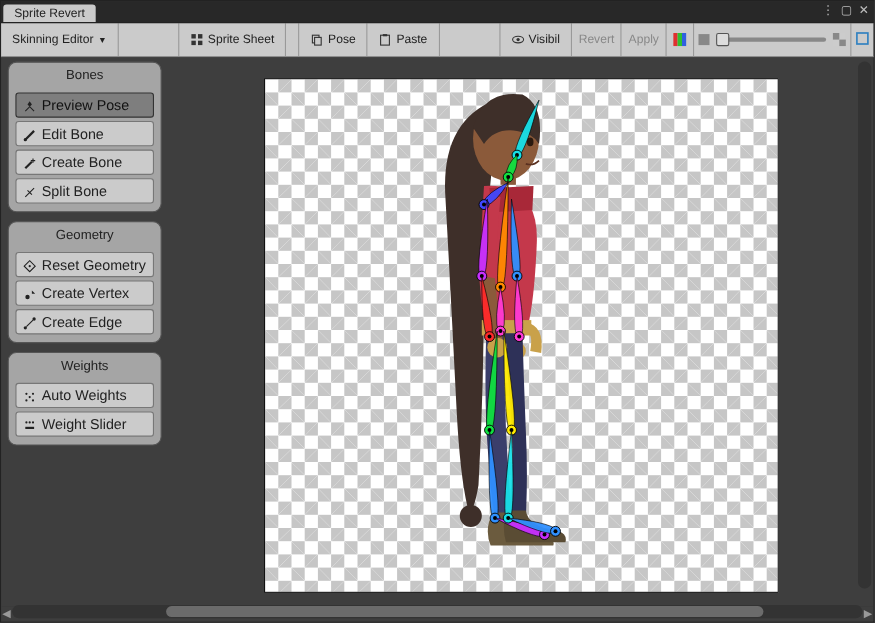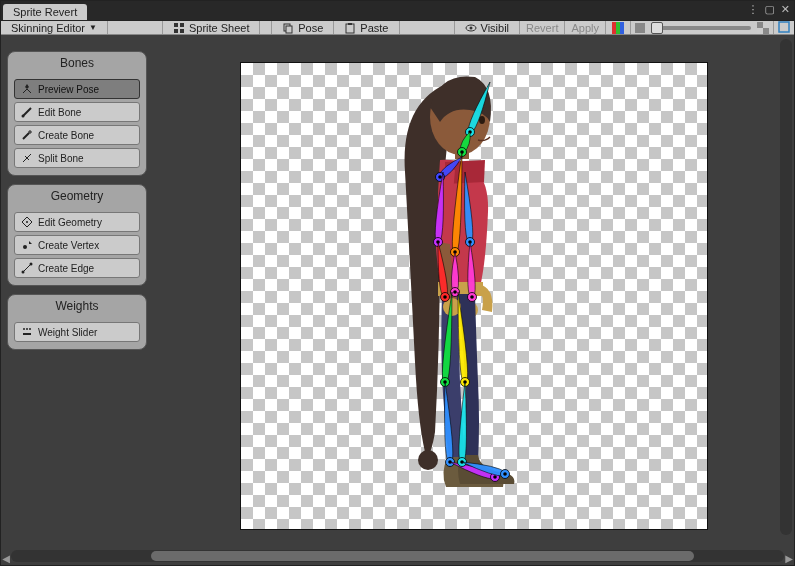--- a/index.html
+++ b/index.html
@@ -1,31 +1,31 @@
 <!DOCTYPE html>
 <html><head>
 <meta charset="utf-8">
 <style>
   * { box-sizing: border-box; margin: 0; padding: 0; font-family: Arial, sans-serif; }
   html, body { width: 795px; height: 566px; overflow: hidden; background: #383838; }
   .window { width: 795px; height: 566px; display: flex; flex-direction: column; background: #383838; border: 1px solid #222; }
   .tabbar { height: 20px; background: #282828; display: flex; align-items: flex-end; padding-left: 2px; border-bottom: 1px solid #222; position: relative; }
   .tab { background: #CBCBCB; color: #222; font-size: 11px; padding: 2px 10px; border-top-left-radius: 3px; border-top-right-radius: 3px; margin-right: 2px; }
   .tabbar .ctrls { position: absolute; right: 4px; top: 2px; display:flex; gap:6px; color:#bbb; font-size:11px; }
-  .toolbar { height: 14px; background: #CBCBCB; display: flex; align-items: center; font-size: 11px; color: #222; border-bottom: 1px solid #888; }
+  .toolbar { height: 31px; background: #CBCBCB; display: flex; align-items: center; font-size: 11px; color: #222; border-bottom: 1px solid #888; }
   .tb-item { padding: 0 10px; height: 100%; display:flex; align-items:center; gap:4px; border-right: 1px solid #999; cursor:pointer; }
   .tb-item.disabled { color: #888; }
   .tb-spacer { flex: 1; border-right:1px solid #999; height:100%; }
   .tb-right { display:flex; align-items:center; height:100%; }
   .icon { width:12px; height:12px; display:inline-flex; }
   .body { flex:1; display:flex; position:relative; background:#3E3E3E; }
-  .sidebar { width: 152px; padding: 16px 6px; display:flex; flex-direction:column; gap:8px; }
+  .sidebar { width: 152px; padding: 4px 6px; display:flex; flex-direction:column; gap:8px; }
   .panel { background:#A5A5A5; border:1px solid #555; border-radius:8px; padding-bottom:4px; }
   .panel-title { text-align:center; font-size:12px; color:#222; padding:4px 0 6px; font-weight:normal; }
-  .panel-btn { background:#CBCBCB; border:1px solid #777; border-radius:3px; margin:3px 6px; padding:3px 6px; font-size:10px; color:#222; display:flex; align-items:flex-end; gap:5px; cursor:pointer; }
+  .panel-btn { background:#CBCBCB; border:1px solid #777; border-radius:3px; margin:3px 6px; padding:3px 6px; font-size:13px; color:#222; display:flex; align-items:flex-end; gap:5px; cursor:pointer; }
   .panel-btn.active { background:#7E7E7E; color:#111; border-color:#333; }
   .viewport { flex:1; position:relative; display:flex; align-items:center; justify-content:center; overflow:hidden; }
   .canvas-wrap { width: 468px; height: 468px; position:relative; margin-top:6px; }
   .checker { position:absolute; inset:0;
     background-image:
       linear-gradient(45deg,#C6C6C6 25%,transparent 25%),
       linear-gradient(-45deg,#C6C6C6 25%,transparent 25%),
       linear-gradient(45deg,transparent 75%,#C6C6C6 75%),
       linear-gradient(-45deg,transparent 75%,#C6C6C6 75%);
     background-size:24px 24px;
@@ -181,21 +181,21 @@
 
       <div class="panel">
         <div class="panel-title">Geometry</div>
         <div class="panel-btn">
           <span class="icon">
               <svg viewBox="0 0 12 12">
                 <path d="M1 6l5-5 5 5-5 5z" stroke="#222" fill="none"></path>
                 <circle cx="6" cy="6" r="1" fill="#222"></circle>
               </svg>
             </span>
-          <span>Edit Geometry</span>
+          <span>Reset Geometry</span>
         </div>
         <div class="panel-btn">
           <span class="icon">
               <svg viewBox="0 0 12 12">
                 <circle cx="4" cy="8" r="2" fill="#222"></circle>
                 <path d="M8 2l3 3-3 0z" fill="#222"></path>
               </svg>
             </span>
           <span>Create Vertex</span>
         </div>
@@ -206,20 +206,32 @@
                 <circle cx="10" cy="2" r="1.5" fill="#222"></circle>
                 <path d="M3 9L9 3" stroke="#222"></path>
               </svg>
             </span>
           <span>Create Edge</span>
         </div>
       </div>
 
       <div class="panel">
         <div class="panel-title">Weights</div>
+        <div class="panel-btn">
+          <span class="icon">
+              <svg viewBox="0 0 12 12">
+                <circle cx="3" cy="3" r="1" fill="#222"></circle>
+                <circle cx="9" cy="3" r="1" fill="#222"></circle>
+                <circle cx="3" cy="9" r="1" fill="#222"></circle>
+                <circle cx="9" cy="9" r="1" fill="#222"></circle>
+                <circle cx="6" cy="6" r="1" fill="#222"></circle>
+              </svg>
+            </span>
+          <span>Auto Weights</span>
+        </div>
         <div class="panel-btn">
           <span class="icon">
               <svg viewBox="0 0 12 12">
                 <circle cx="3" cy="3" r="1" fill="#222"></circle>
                 <circle cx="6" cy="3" r="1" fill="#222"></circle>
                 <circle cx="9" cy="3" r="1" fill="#222"></circle>
                 <rect x="2" y="7" width="8" height="2" fill="#222"></rect>
               </svg>
             </span>
           <span>Weight Slider</span>

